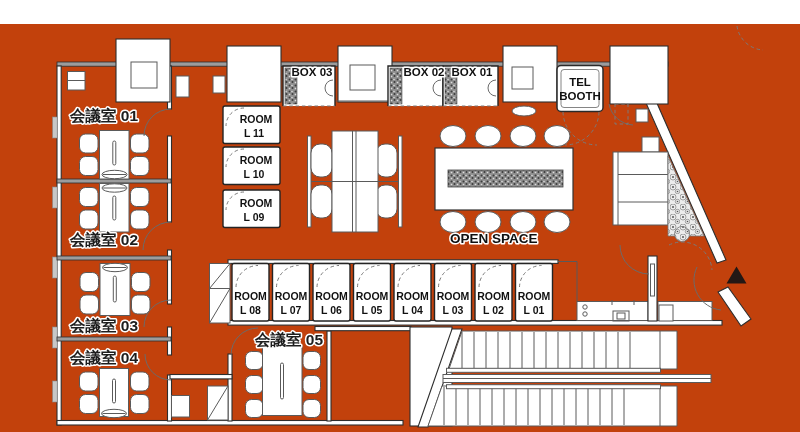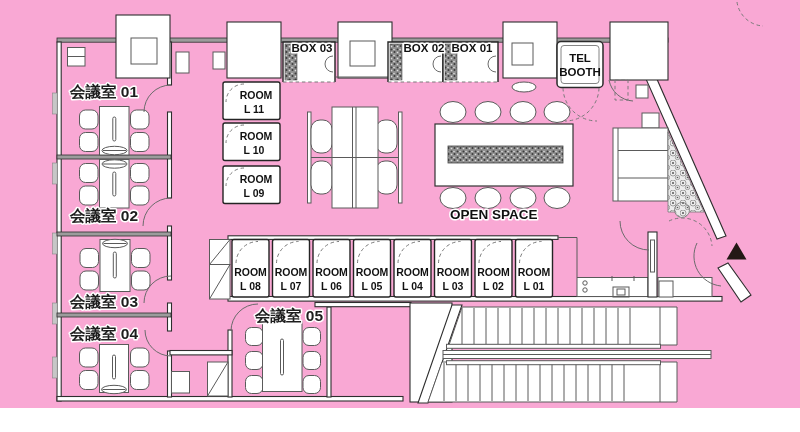--- a/index.html
+++ b/index.html
@@ -1,17 +1,17 @@
 <!DOCTYPE html>
 <html><head>
 <meta charset="utf-8">
 <style>
   html,body{margin:0;padding:0;background:#fff;}
-  .stage{position:relative;width:800px;height:408px;background:#f9a8d4;overflow:hidden;
-         font-family:"Liberation Sans", sans-serif;}
+  .stage{position:relative;width:800px;height:408px;background:#c2410c;overflow:hidden;
+         font-family:"Liberation Sans", sans-serif;margin-top:24px;}
   svg text{font-family:"Liberation Sans","DejaVu Sans",sans-serif;}
   .lbl-jp{font-size:15.5px;font-weight:600;fill:#1d1d1d;}
   .lbl-room{font-size:10.5px;font-weight:700;fill:#101010;}
   .lbl-box{font-size:11.5px;font-weight:700;fill:#101010;}
   .lbl-open{font-size:13.5px;font-weight:700;fill:#101010;}
   .lbl-tel{font-size:11.5px;font-weight:700;fill:#101010;}
   .hal{paint-order:stroke;stroke:#ffffff;stroke-width:3px;stroke-linejoin:round;}
   .wall{fill:#ffffff;stroke:#2e2e2e;stroke-width:1.1;}
   .wallgray{fill:#9c9c9c;stroke:#2e2e2e;stroke-width:0.8;}
   .cell{fill:#ffffff;stroke:#242424;stroke-width:1.4;}

